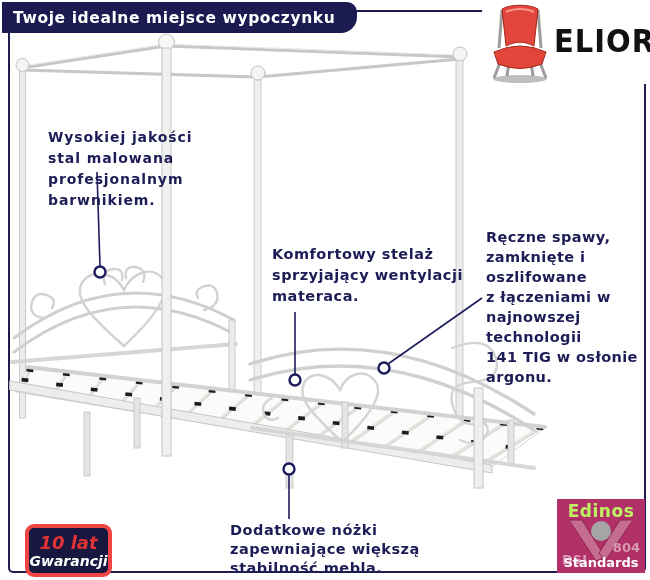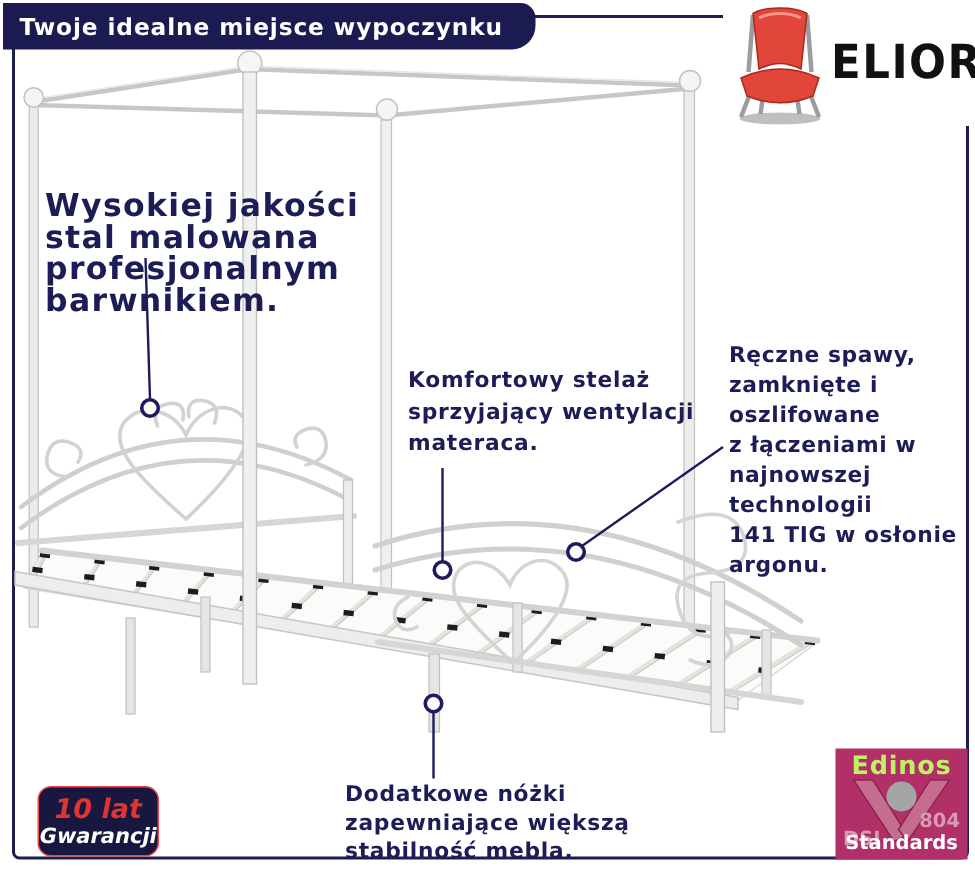--- a/index.html
+++ b/index.html
@@ -12,28 +12,28 @@
   .banner{position:absolute;left:2px;top:2px;height:31px;z-index:6;background:#1b1b52;
     border-radius:0 10px 16px 0;display:flex;align-items:center;padding:0 22px 0 11px;}
   .banner span{color:#ffffff;font-weight:bold;font-size:15.5px;letter-spacing:0.6px;white-space:nowrap;}
   
   .brand-box{position:absolute;left:482px;top:0;width:164px;height:84px;background:#fff;z-index:5;
     display:flex;align-items:center;}
   .brand-name{position:absolute;left:72px;top:24px;font-size:29px;font-weight:800;color:#111;
     letter-spacing:1px;transform:scaleY(1.08);}
   
   .note{position:absolute;color:#1c1c56;font-weight:bold;white-space:pre-line;z-index:7;}
-  .note-steel{left:30px;top:127px;font-size:21px;line-height:21px;letter-spacing:0.9px;}
+  .note-steel{left:48px;top:127px;font-size:14px;line-height:21px;letter-spacing:0.9px;}
   .note-frame{left:272px;top:244px;font-size:14.5px;line-height:21px;letter-spacing:0.5px;}
   .note-welds{left:486px;top:227px;font-size:14.5px;line-height:20px;letter-spacing:0.4px;}
   .note-legs{left:230px;top:521px;font-size:14.5px;line-height:19px;letter-spacing:0.5px;}
   
   .warranty{position:absolute;left:25px;top:524px;width:79px;height:45px;background:#17173f;
     border-radius:9px;z-index:8;display:flex;flex-direction:column;align-items:center;justify-content:center;
-    border:1px solid #ef4444;}
+    border:4px solid #ef4444;}
   .warranty .w1{color:#e03434;font-size:18px;font-weight:bold;font-style:italic;line-height:20px;}
   .warranty .w2{color:#ffffff;font-size:14px;font-weight:bold;font-style:italic;line-height:16px;text-align:center;}
   
   .edinos{position:absolute;left:557px;top:499px;width:88px;height:74px;background:#b13067;z-index:8;}
   .edinos .e-name{position:absolute;left:0;top:2px;width:100%;text-align:center;color:#bef264;
     font-size:17px;font-weight:bold;letter-spacing:0.5px;}
   .edinos .e-left{position:absolute;left:5px;top:41px;color:#d79ab2;font-size:13px;font-weight:bold;margin-top:12px;}
   .edinos .e-right{position:absolute;right:5px;top:41px;color:#d79ab2;font-size:13px;font-weight:bold;}
   .edinos .e-bottom{position:absolute;left:0;top:56px;width:100%;text-align:center;color:#fff;
     font-size:13px;font-weight:bold;}

